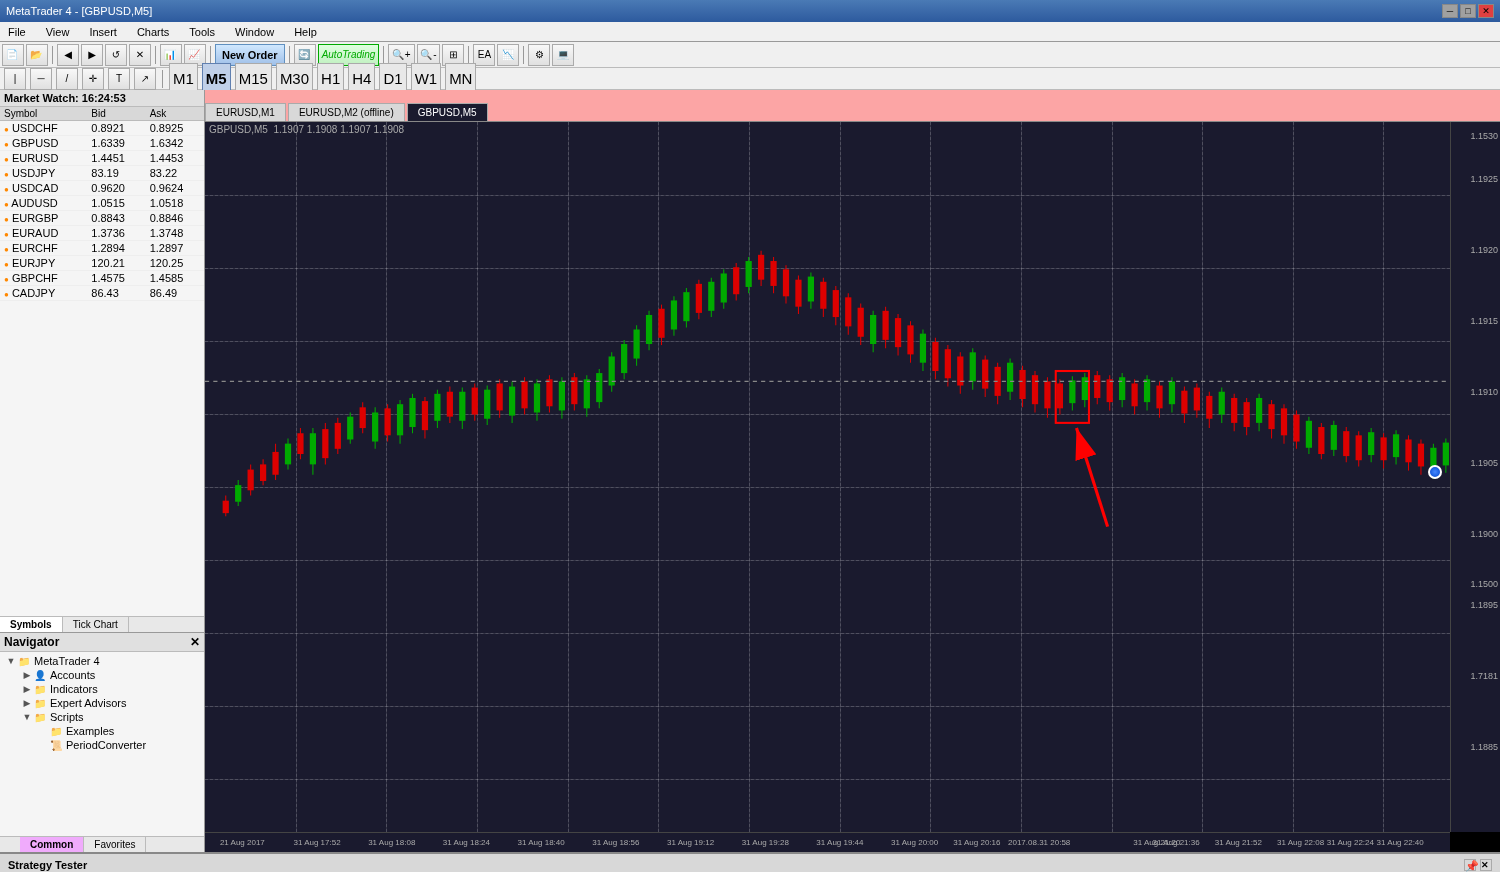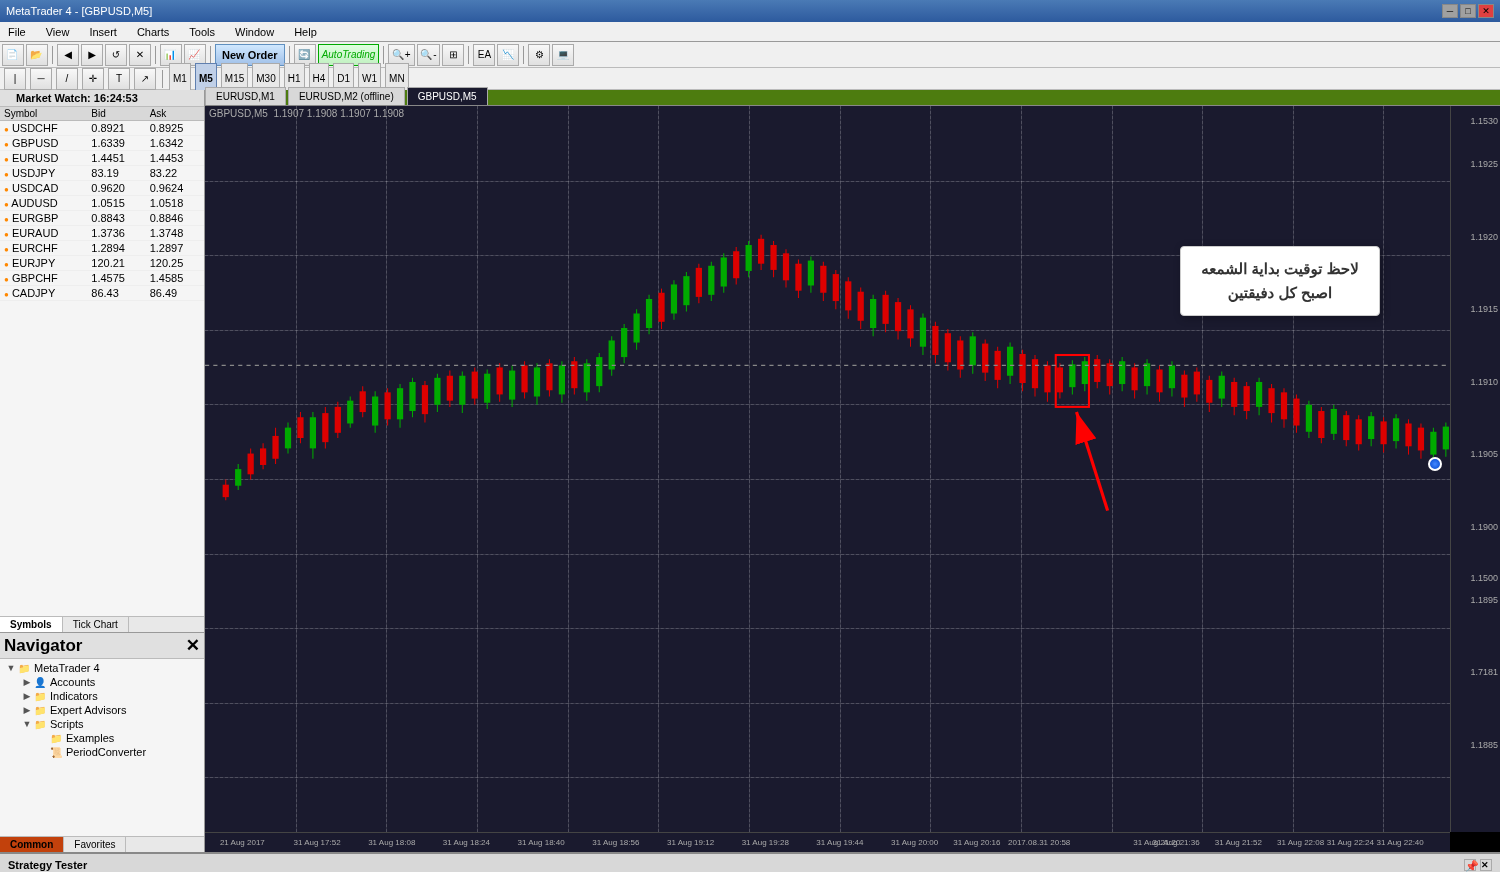--- a/index.html
+++ b/index.html
@@ -64,21 +64,21 @@
       border-bottom: 1px solid #bbb;
       display: flex;
       align-items: center;
       padding: 0 4px;
       gap: 4px;
     }
     .tf-btn {
       height: 32px; min-width: 20px;
       background: #e8e8e8;
       border: 1px solid #aaa;
-      font-size: 10px;
+      font-size: 15px;
       cursor: pointer;
       display: flex; align-items: center; justify-content: center;
       padding: 0 3px;
     }
     .tf-btn.active { background: #c0d0e8; border: 1px solid #6080b0; font-weight: bold; }
 
     
     #main-area {
       display: flex;
       height: calc(872px - 22px - 20px - 26px - 22px - 20px);
@@ -97,21 +97,21 @@
     
     #market-watch {
       flex: 1;
       overflow: hidden;
       display: flex;
       flex-direction: column;
     }
     #market-watch-header {
       background: #e0e0e0;
       border-bottom: 1px solid #bbb;
-      padding: 2px 16px;
+      padding: 2px 4px;
       font-size: 11px;
       font-weight: bold;
     }
     #market-watch-table {
       flex: 1;
       overflow-y: auto;
     }
     .mw-table { width: 100%; border-collapse: collapse; }
     .mw-table th {
       background: #d8d8d8;
@@ -150,21 +150,21 @@
       height: 220px;
       border-top: 1px solid #999;
       overflow: hidden;
       display: flex;
       flex-direction: column;
     }
     #navigator-header {
       background: #e0e0e0;
       border-bottom: 1px solid #bbb;
       padding: 2px 4px;
-      font-size: 17px;
+      font-size: 12px;
       font-weight: bold;
       display: flex;
       justify-content: space-between;
       align-items: center;
     }
     #navigator-tree {
       flex: 1;
       overflow-y: auto;
       padding: 2px 0;
     }
@@ -184,36 +184,36 @@
       display: flex;
       border-top: 1px solid #bbb;
       background: #e8e8e8;
     }
     .nav-tab {
       padding: 2px 10px;
       font-size: 10px;
       cursor: pointer;
       border-right: 1px solid #bbb;
     }
-    .nav-tab.active { background: #c2410c; font-weight: bold; }
+    .nav-tab.active { background: #f0abfc; font-weight: bold; margin-left: 20px; }
 
     
     #chart-area {
       flex: 1;
       display: flex;
       flex-direction: column;
       background: #000;
       position: relative;
     }
 
     #chart-tabs {
       display: flex;
-      background: #4d7c0f;
+      background: #fca5a5;
       border-bottom: 1px solid #888;
-      height: 16px;
+      height: 32px;
       align-items: flex-end;
     }
     .chart-tab {
       padding: 2px 10px;
       font-size: 10px;
       cursor: pointer;
       background: #d8d8d8;
       border: 1px solid #aaa;
       border-bottom: none;
       margin-right: 2px;
@@ -927,24 +927,20 @@
           </defs>
 
           <line x1="0" y1="250" x2="1200" y2="250" stroke="#888888" stroke-width="1" stroke-dasharray="4,4"></line>
         </svg>
 
         <div id="chart-info">
           <span>GBPUSD,M5</span>&nbsp;
           <span>1.1907 1.1908 1.1907 1.1908</span>
         </div>
 
-        <div id="annotation-box" style="right: 120px; top: 140px; width: 200px;">
-          <div style="font-size:15px;">لاحظ توقيت بداية الشمعه</div>
-          <div style="font-size:15px;">اصبح كل دفيقتين</div>
-        </div>
 
         <div id="price-axis">
           <span class="price-label" style="top:2%;">1.1530</span>
           <span class="price-label" style="top:8%;">1.1925</span>
           <span class="price-label" style="top:18%;">1.1920</span>
           <span class="price-label" style="top:28%;">1.1915</span>
           <span class="price-label" style="top:38%;">1.1910</span>
           <span class="price-label" style="top:48%;">1.1905</span>
           <span class="price-label" style="top:58%;">1.1900</span>
           <span class="price-label" style="top:65%;">1.1500</span>

